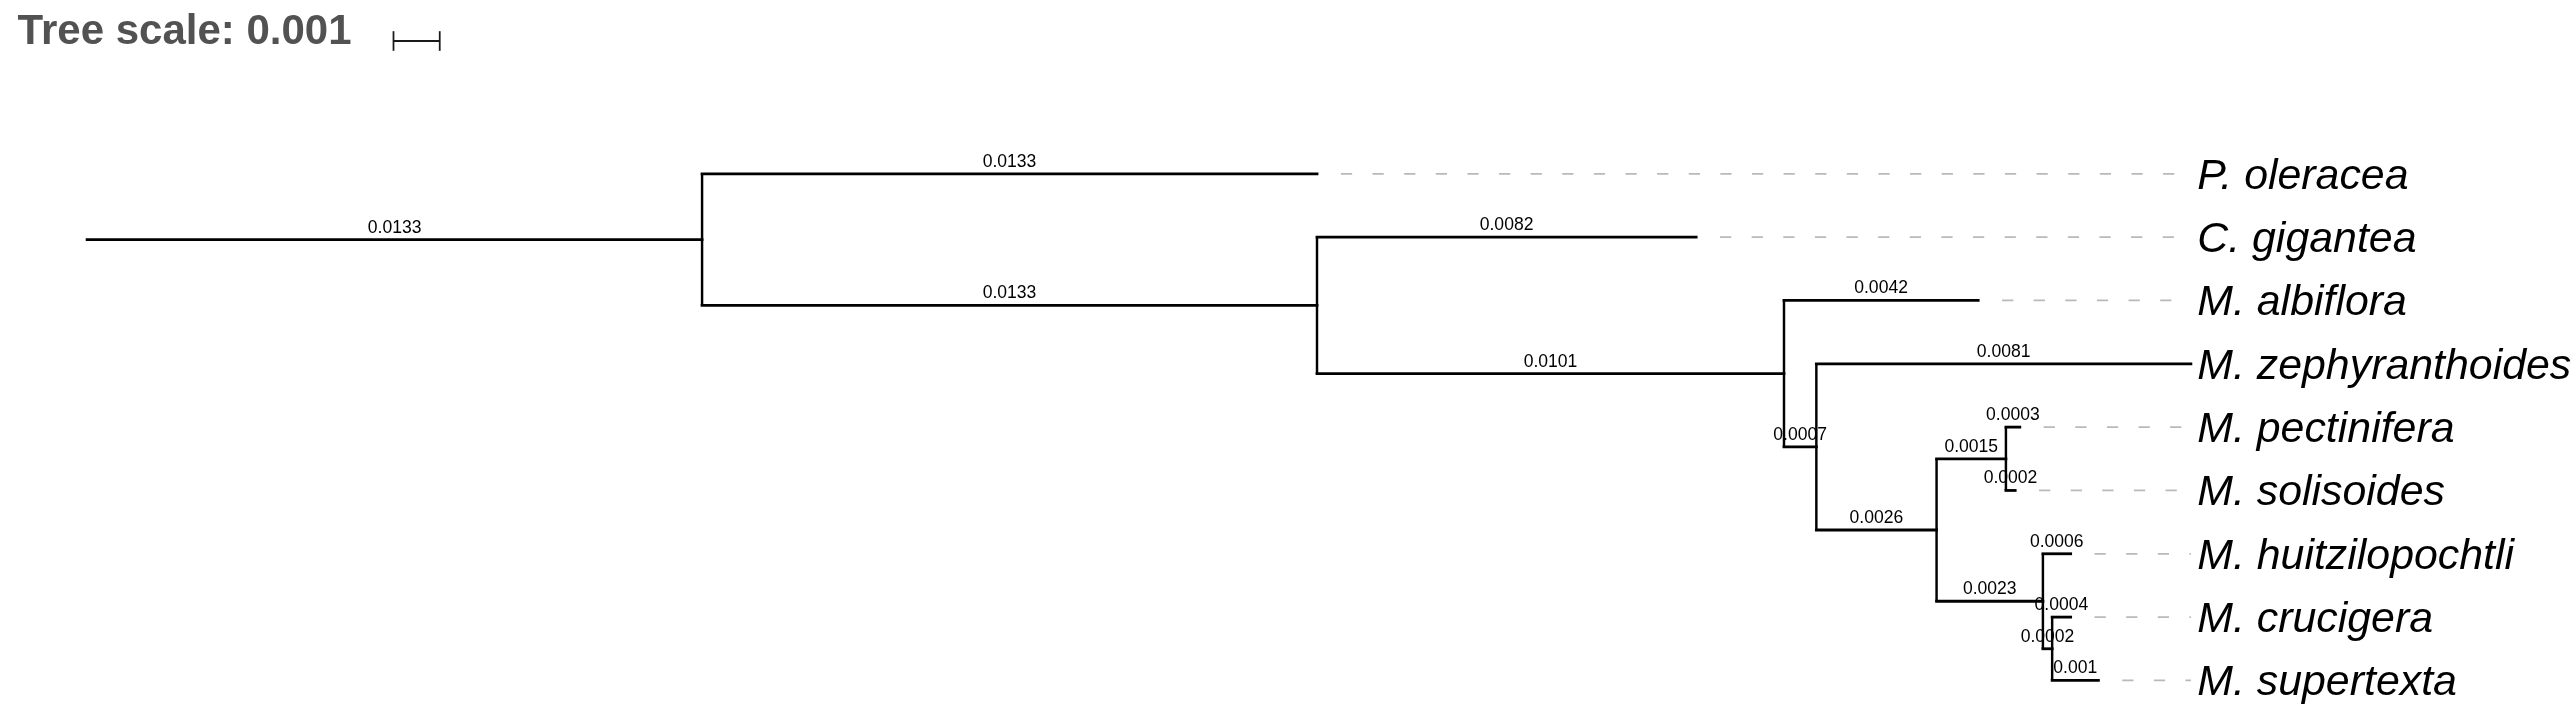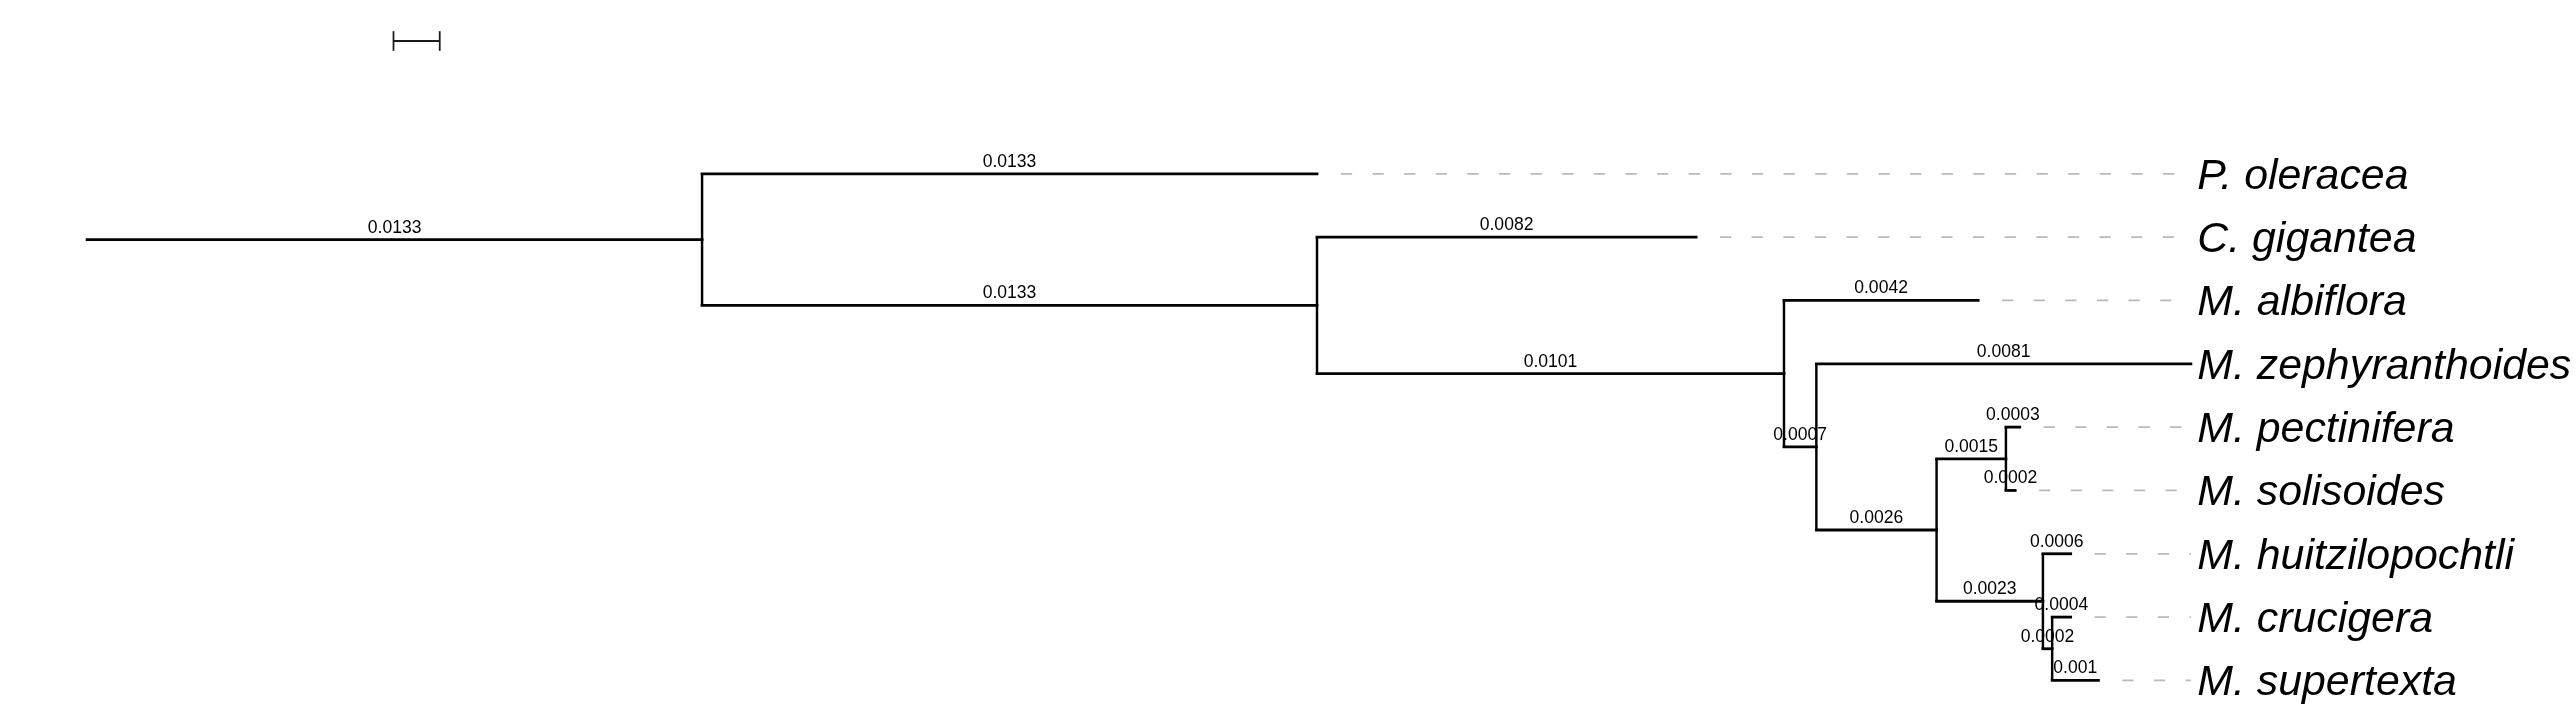--- a/index.html
+++ b/index.html
@@ -27,20 +27,21 @@
     top: 0;
     width: 2576px;
     height: 713px;
   }
   svg text { font-family: "Liberation Sans", "DejaVu Sans", sans-serif; }
 </style>
 </head>
 <body>
 
 <div class="stage">
+  <div class="tree-scale-legend" style="color: rgb(82, 82, 82);">Tree scale: 0.001</div>
   <svg class="tree-canvas" viewBox="0 0 3666 1014" xmlns="http://www.w3.org/2000/svg">
       <line x1="124" y1="340.6455078125" x2="999.14" y2="340.6455078125" stroke="#000000" stroke-width="4" stroke-linecap="square"></line>
       <text x="561.5699999999999" y="330.6455078125" text-anchor="middle" font-size="25" fill="#000000">0.0133</text>
       <line x1="999.14" y1="247" x2="999.14" y2="434.291015625" stroke="#000000" stroke-width="3.5"></line>
       <line x1="999.14" y1="247" x2="1874.28" y2="247" stroke="#000000" stroke-width="4" stroke-linecap="square"></line>
       <text x="1436.71" y="237" text-anchor="middle" font-size="25" fill="#000000">0.0133</text>
       <line x1="1908.28" y1="247" x2="3118" y2="247" stroke="#b9b9b9" stroke-width="2.5" stroke-dasharray="16 29"></line>
       <text x="3127" y="268" font-size="61" font-style="italic" fill="#000000">P. oleracea</text>
       <line x1="999.14" y1="434.291015625" x2="1874.28" y2="434.291015625" stroke="#000000" stroke-width="4" stroke-linecap="square"></line>
       <text x="1436.71" y="424.291015625" text-anchor="middle" font-size="25" fill="#000000">0.0133</text>

